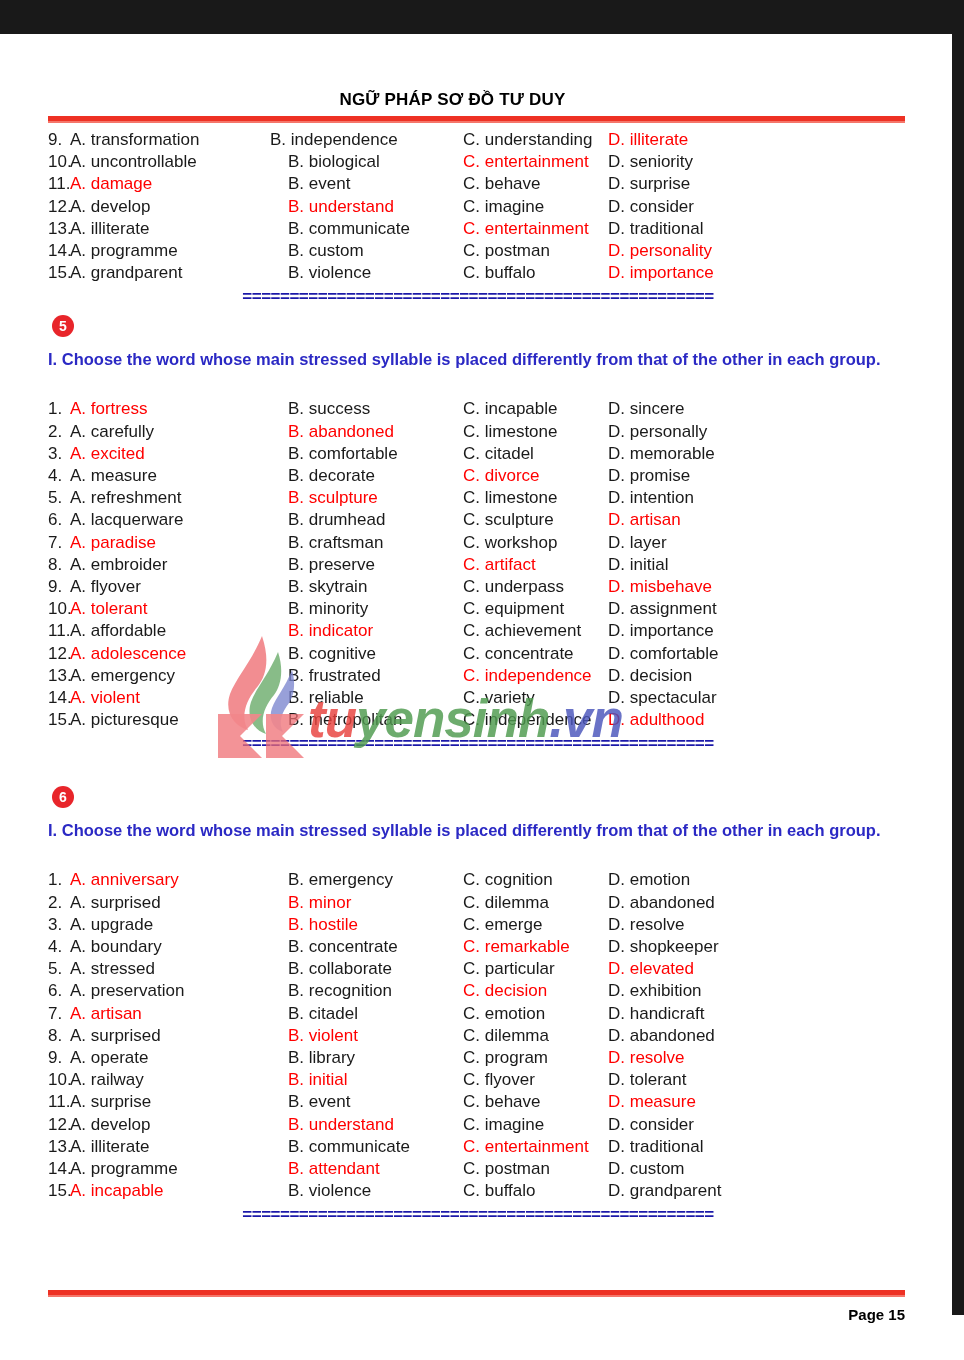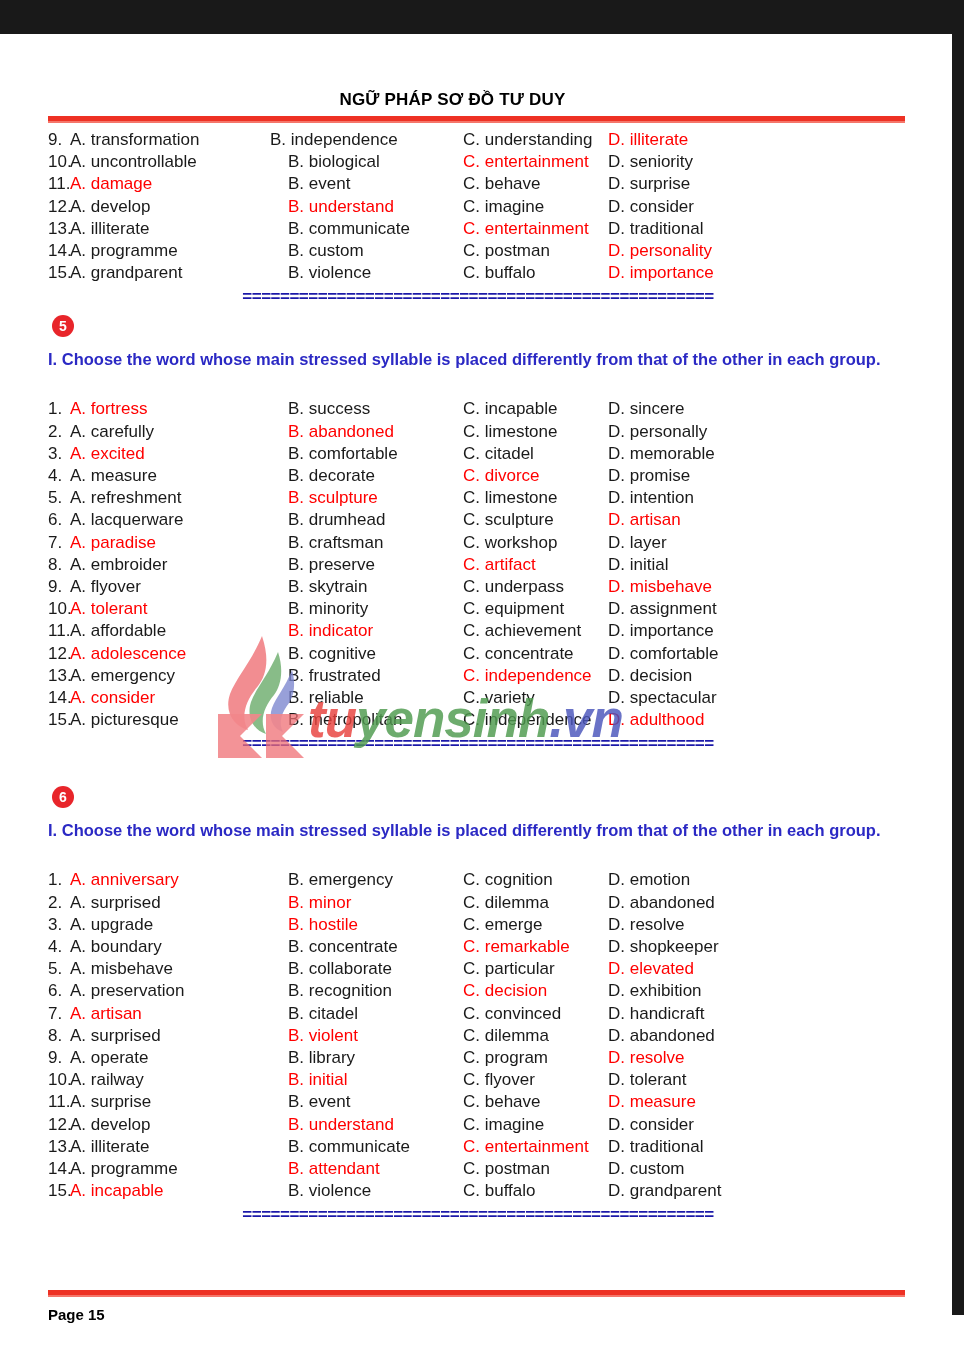--- a/index.html
+++ b/index.html
@@ -123,20 +123,21 @@
     font-weight: bold;
     line-height: 25px;
   }
 
   
   .page-num {
     position: absolute;
     top: 1272px;
     left: 48px;
     width: 857px;
+    text-align: right;
     font-size: 15px;
     font-weight: bold;
     color: #000000;
   }
 
   
   #watermark {
     position: absolute;
     top: 596px;
     left: 200px;
@@ -329,21 +330,21 @@
     </div>
     <div class="qrow" style="top: 631.8px;">
       <span class="num">13.</span>
       <span class="colA">A. emergency</span>
       <span class="colB">B. frustrated</span>
       <span class="colC ans">C. independence</span>
       <span class="colD">D. decision</span>
     </div>
     <div class="qrow" style="top: 654px;">
       <span class="num">14.</span>
-      <span class="colA ans">A. consider</span>
+      <span class="colA ans">A. violent</span>
       <span class="colB">B. reliable</span>
       <span class="colC">C. variety</span>
       <span class="colD">D. spectacular</span>
     </div>
     <div class="qrow" style="top: 676.2px;">
       <span class="num">15.</span>
       <span class="colA">A. picturesque</span>
       <span class="colB">B. metropolitan</span>
       <span class="colC">C. independence</span>
       <span class="colD ans">D. adulthood</span>
@@ -374,37 +375,37 @@
     </div>
     <div class="qrow" style="top: 903px;">
       <span class="num">4.</span>
       <span class="colA">A. boundary</span>
       <span class="colB">B. concentrate</span>
       <span class="colC ans">C. remarkable</span>
       <span class="colD">D. shopkeeper</span>
     </div>
     <div class="qrow" style="top: 925.2px;">
       <span class="num">5.</span>
-      <span class="colA">A. misbehave</span>
+      <span class="colA">A. stressed</span>
       <span class="colB">B. collaborate</span>
       <span class="colC">C. particular</span>
       <span class="colD ans">D. elevated</span>
     </div>
     <div class="qrow" style="top: 947.4px;">
       <span class="num">6.</span>
       <span class="colA">A. preservation</span>
       <span class="colB">B. recognition</span>
       <span class="colC ans">C. decision</span>
       <span class="colD">D. exhibition</span>
     </div>
     <div class="qrow" style="top: 969.6px;">
       <span class="num">7.</span>
       <span class="colA ans">A. artisan</span>
       <span class="colB">B. citadel</span>
-      <span class="colC">C. convinced</span>
+      <span class="colC">C. emotion</span>
       <span class="colD">D. handicraft</span>
     </div>
     <div class="qrow" style="top: 991.8px;">
       <span class="num">8.</span>
       <span class="colA">A. surprised</span>
       <span class="colB ans">B. violent</span>
       <span class="colC">C. dilemma</span>
       <span class="colD">D. abandoned</span>
     </div>
     <div class="qrow" style="top: 1014px;">

